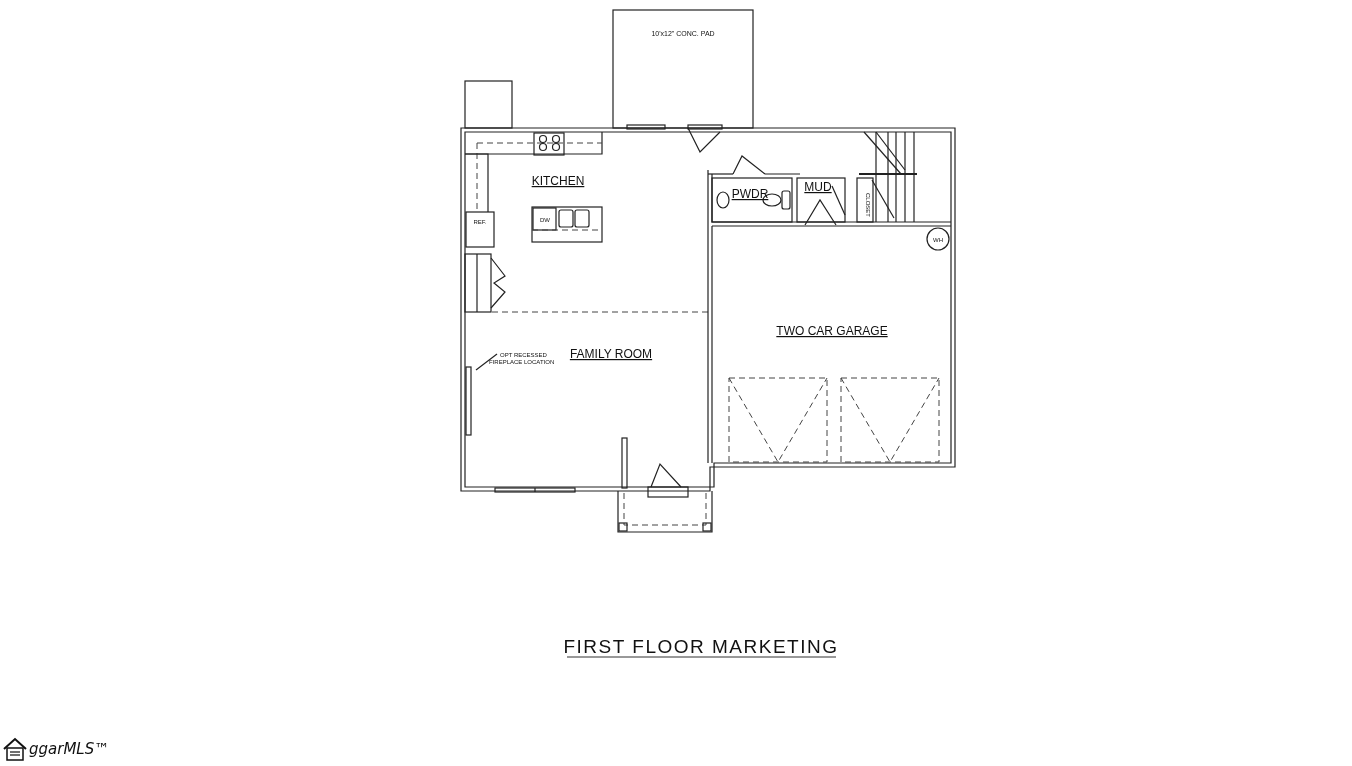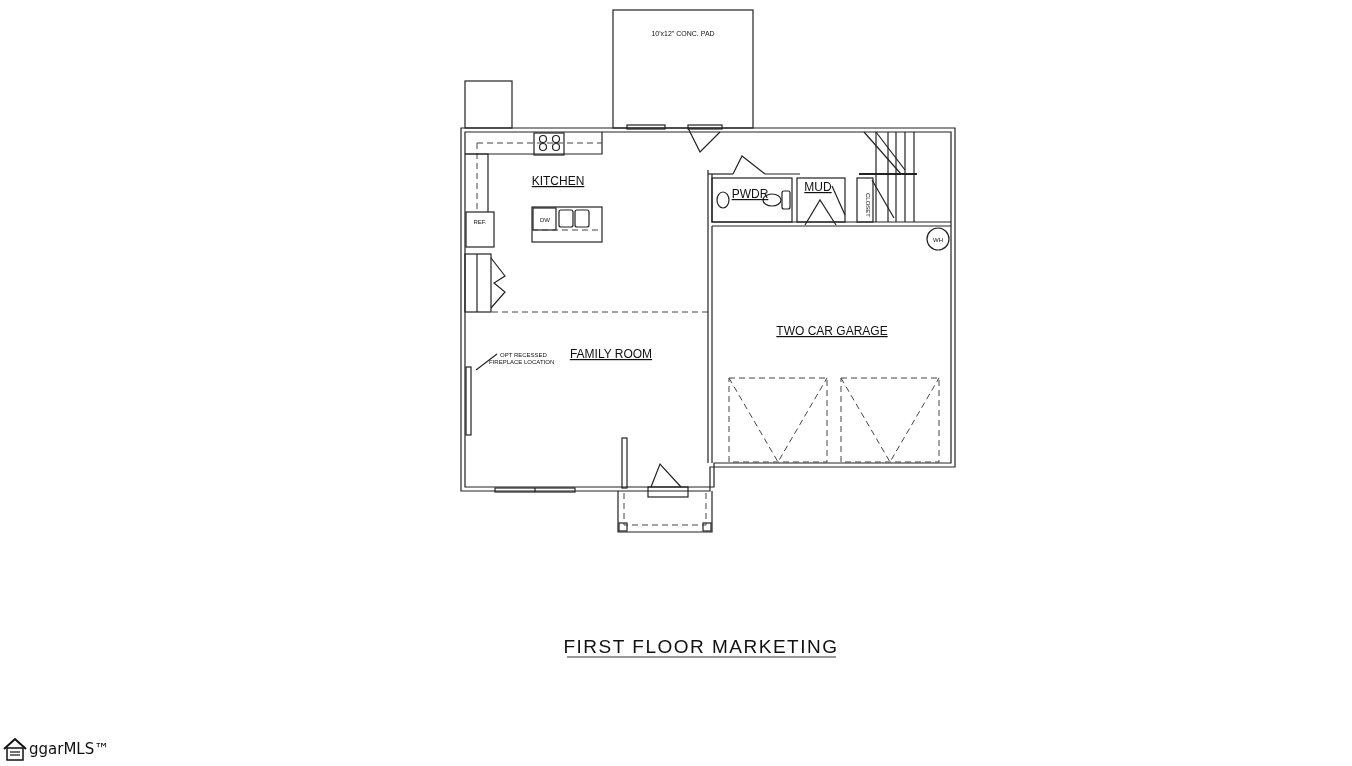--- a/index.html
+++ b/index.html
@@ -7,21 +7,21 @@
     #plan { position:absolute; left:0; top:0; width:1352px; height:766px; }
     .lbl { font-family:"Liberation Sans", sans-serif; fill:#111; }
     .room { font-size:12px; text-decoration:underline; }
     .small { font-size:7px; }
     .tiny { font-size:6px; }
     .title { font-size:19px; letter-spacing:1.5px; }
     .w { stroke:#222; fill:none; stroke-width:1.2; }
     .w2 { stroke:#222; fill:none; stroke-width:2; }
     .d { stroke:#444; fill:none; stroke-width:1; stroke-dasharray:6 4; }
     .logo { position:absolute; left:2px; top:736px; display:flex; align-items:center; gap:1px; }
-    .logo-text { font-family:"DejaVu Sans", sans-serif; font-size:15px; color:#111; }
+    .logo-text { font-family:"DejaVu Sans", sans-serif; font-size:15px; color:#111;font-style:italic; }
   </style>
 </head>
 <body>
 
 <svg id="plan" viewBox="0 0 1352 766" xmlns="http://www.w3.org/2000/svg">
 
   <g>
     <rect x="613" y="10" width="140" height="118" class="w"></rect>
     <text x="683" y="36" text-anchor="middle" class="lbl small">10'x12" CONC. PAD</text>
   </g>

